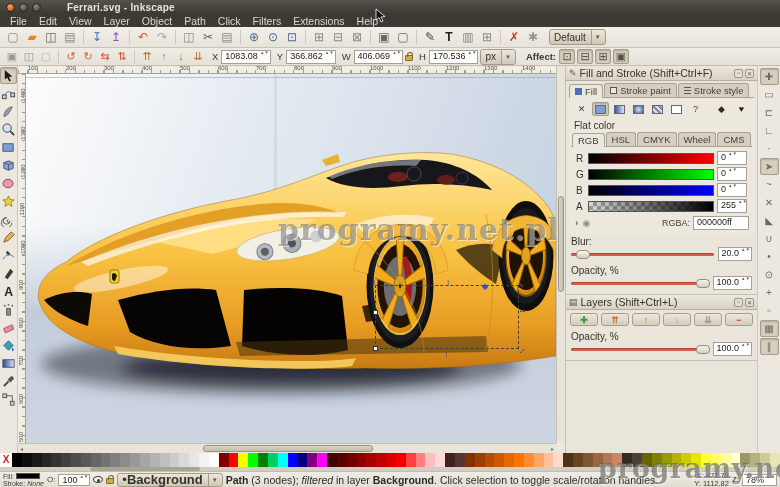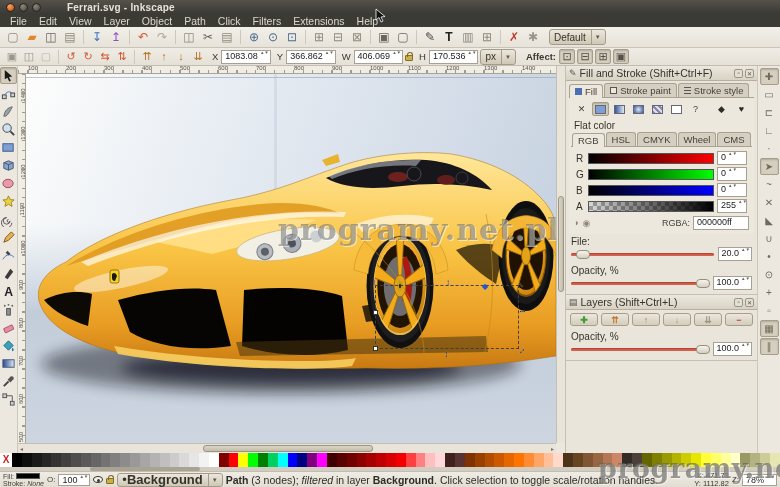--- a/index.html
+++ b/index.html
@@ -578,21 +578,21 @@
         </div>
       <div style="display:flex;align-items:center;padding:2px 5px;gap:3px">
         <span style="color:#8f887b;font-size:9px">◗</span>
         <span style="color:#8f887b;font-size:9px">◉</span>
         <span style="margin-left:auto;font-size:9px;color:#44413a">RGBA:</span>
         <span class="spin" style="width:56px">
             <span>000000ff</span>
           </span>
       </div>
     </div>
-    <div class="plabel">File:</div>
+    <div class="plabel">Blur:</div>
     <div style="display:flex;align-items:center;gap:4px;padding:0 5px 2px 5px">
       <span class="slider">
           <span class="track"></span>
           <span class="thumb" id="blur-thumb" style="left: calc(8% - 6px);"></span>
         </span>
       <span class="spin">
           <span>20.0</span>
           <span class="arrows">▲▼</span>
         </span>
     </div>

